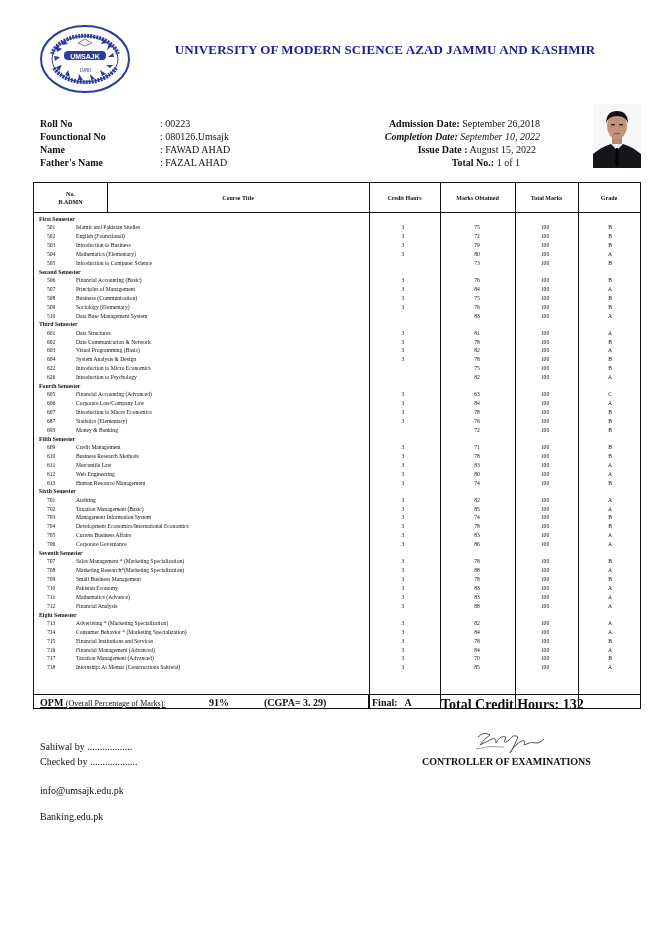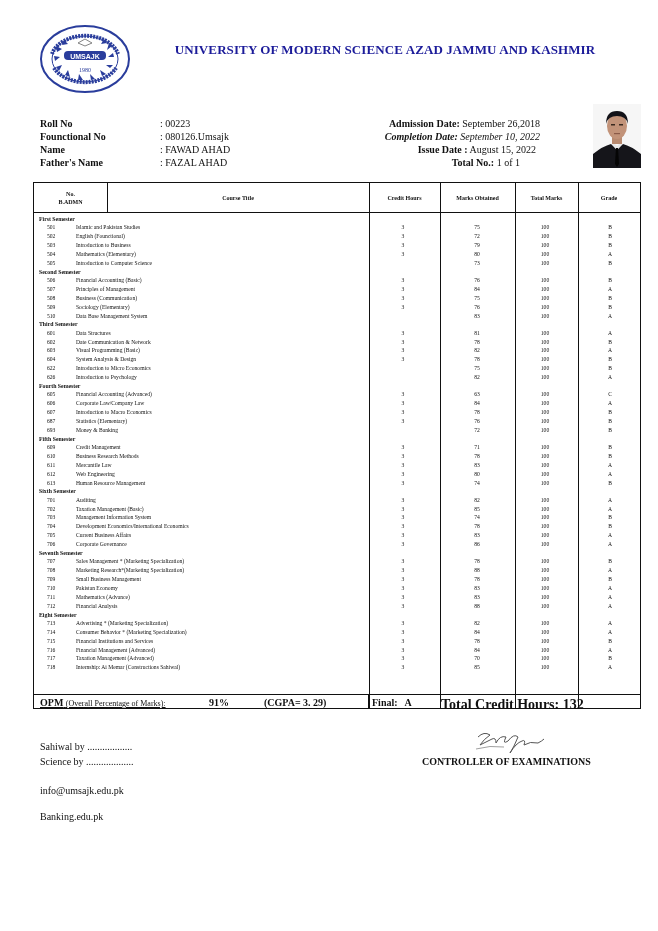--- a/index.html
+++ b/index.html
@@ -551,21 +551,21 @@
   <div class="grade-sum">
     <span>Final:</span>&nbsp;&nbsp;
     <span>A</span>
   </div>
   <div class="credit-sum">
     <span>Total Credit Hours:</span>
     <span>132</span>
   </div>
 
   <div class="prepared">Sahiwal by ..................</div>
-  <div class="checked">Science by ...................</div>
+  <div class="checked">Checked by ...................</div>
   <div class="email">info@umsajk.edu.pk</div>
   <div class="website">Banking.edu.pk</div>
 
   <div class="signature">
     <svg width="80" height="30" viewBox="0 0 80 30">
       <path d="M8 10 Q14 4 20 8 Q14 12 10 18 Q18 14 22 12 Q26 10 26 16 Q30 8 36 10 Q32 18 38 14 Q44 6 48 10 Q44 20 40 26 Q46 16 52 14 Q56 12 54 18 Q60 14 68 16 Q72 14 74 12" fill="none" stroke="#555" stroke-width="1"></path>
       <path d="M6 22 Q20 18 34 20" fill="none" stroke="#777" stroke-width="0.7"></path>
     </svg>
   </div>
   <div class="controller">CONTROLLER OF EXAMINATIONS</div>

